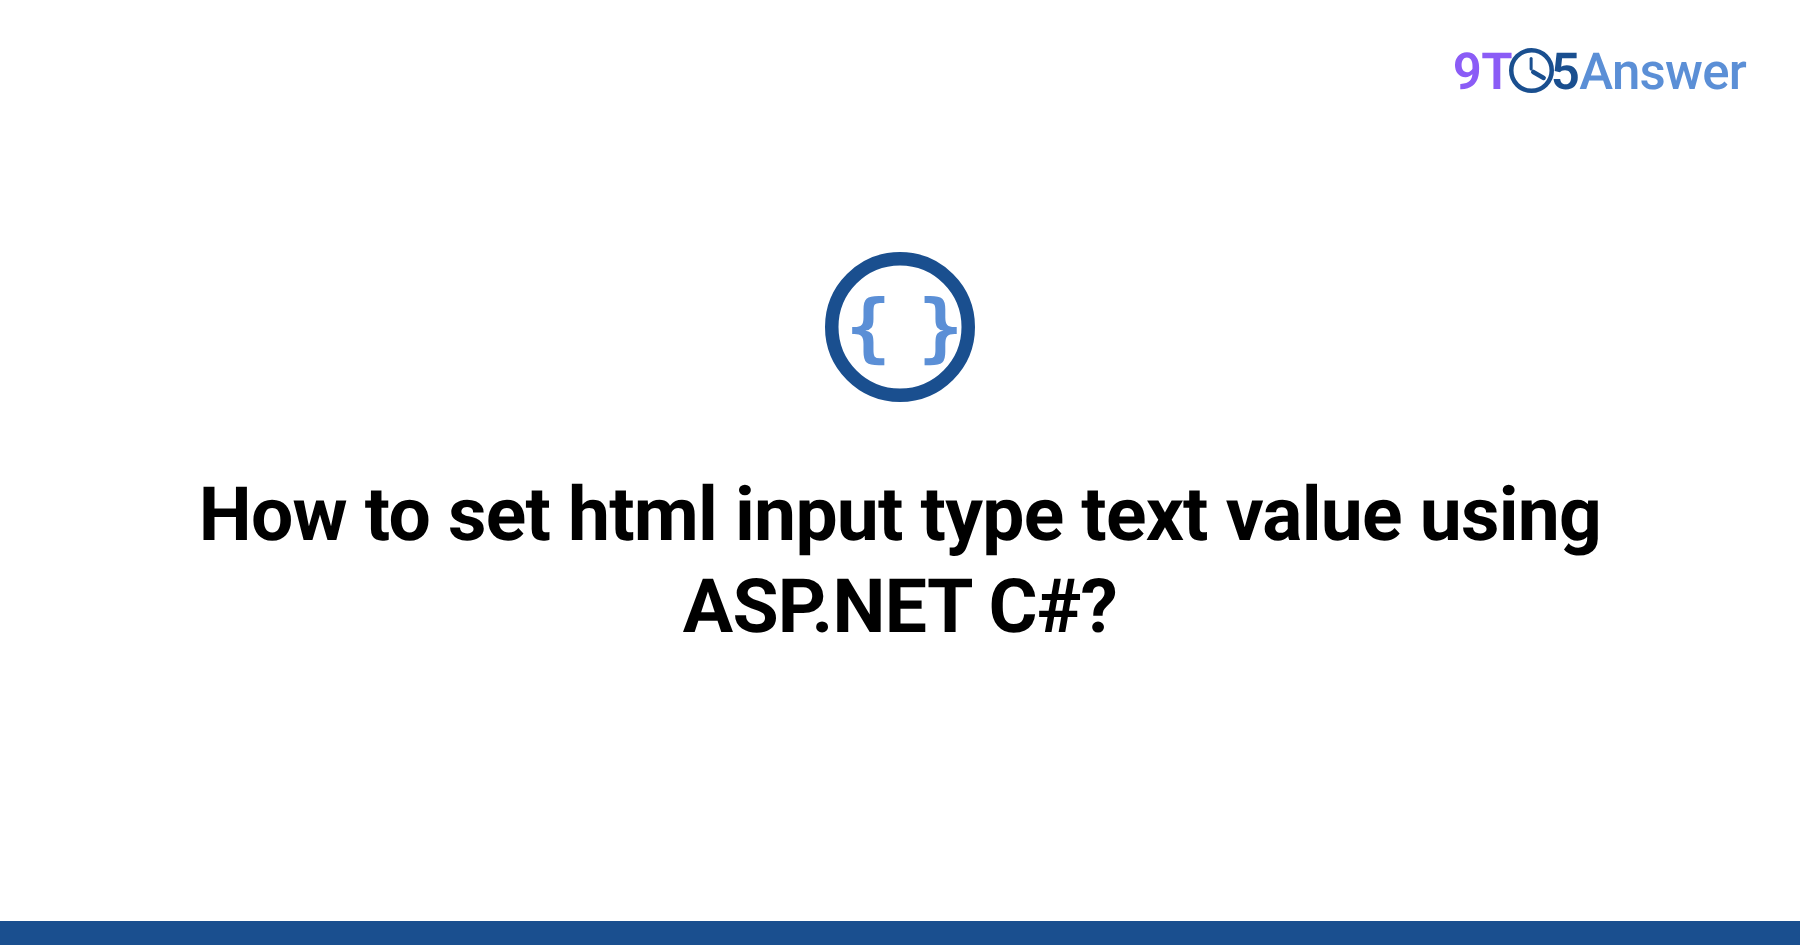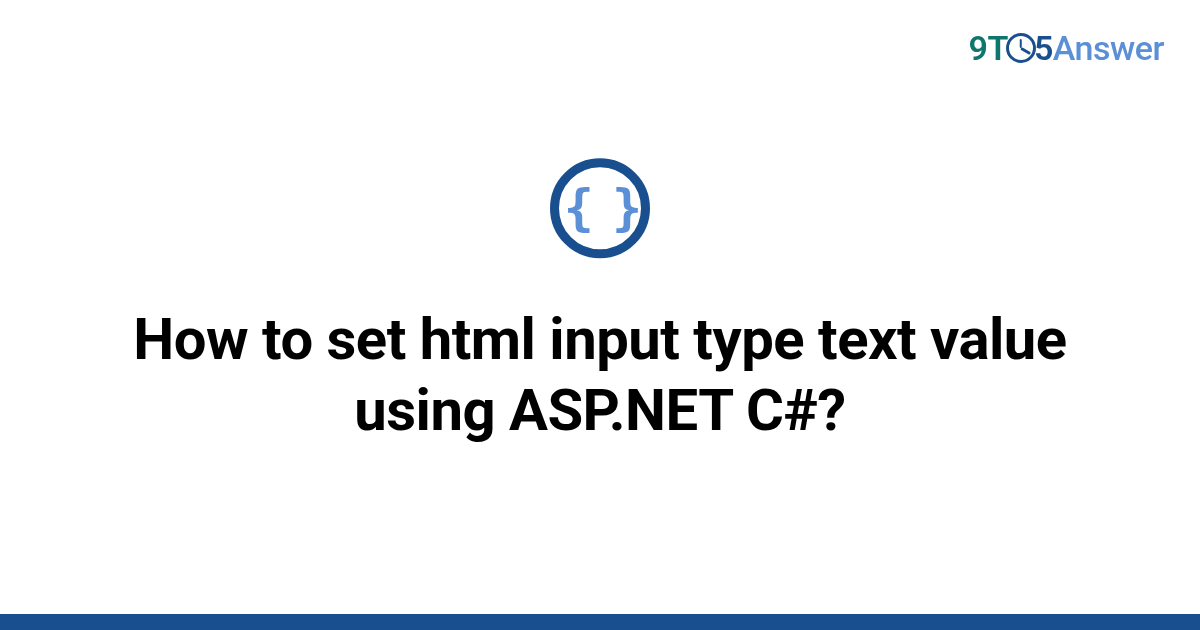--- a/index.html
+++ b/index.html
@@ -10,21 +10,21 @@
       position: relative;
     }
     .logo {
       position: absolute;
       top: 28px;
       right: 36px;
       font-size: 34px;
       font-weight: 600;
       letter-spacing: -0.5px;
     }
-    .logo-9t { color: #0f766e; }
+    .logo-9t { color: #8b5cf6; }
     .logo-clock {
       display: inline-flex;
       width: 30px; height: 30px;
       border: 3px solid #1a4f8f;
       border-radius: 50%;
       vertical-align: -3px;
       position: relative;
       margin: 0 -2px;
     }
     .logo-clock::before, .logo-clock::after {
@@ -58,21 +58,21 @@
     }
     .icon-brace {
       font-size: 50px;
       font-weight: 700;
       color: #5b8fd6;
       font-family: "Menlo","Consolas",monospace;
       letter-spacing: -6px;
       line-height: 1;
     }
     .title {
-      font-size: 58px;
+      font-size: 50px;
       font-weight: 700;
       color: #000000;
       line-height: 1.22;
       letter-spacing: -0.5px;
     }
     .footer-bar {
       position: absolute;
       left: 0; right: 0; bottom: 0;
       height: 16px;
       background: #1a4f8f;

